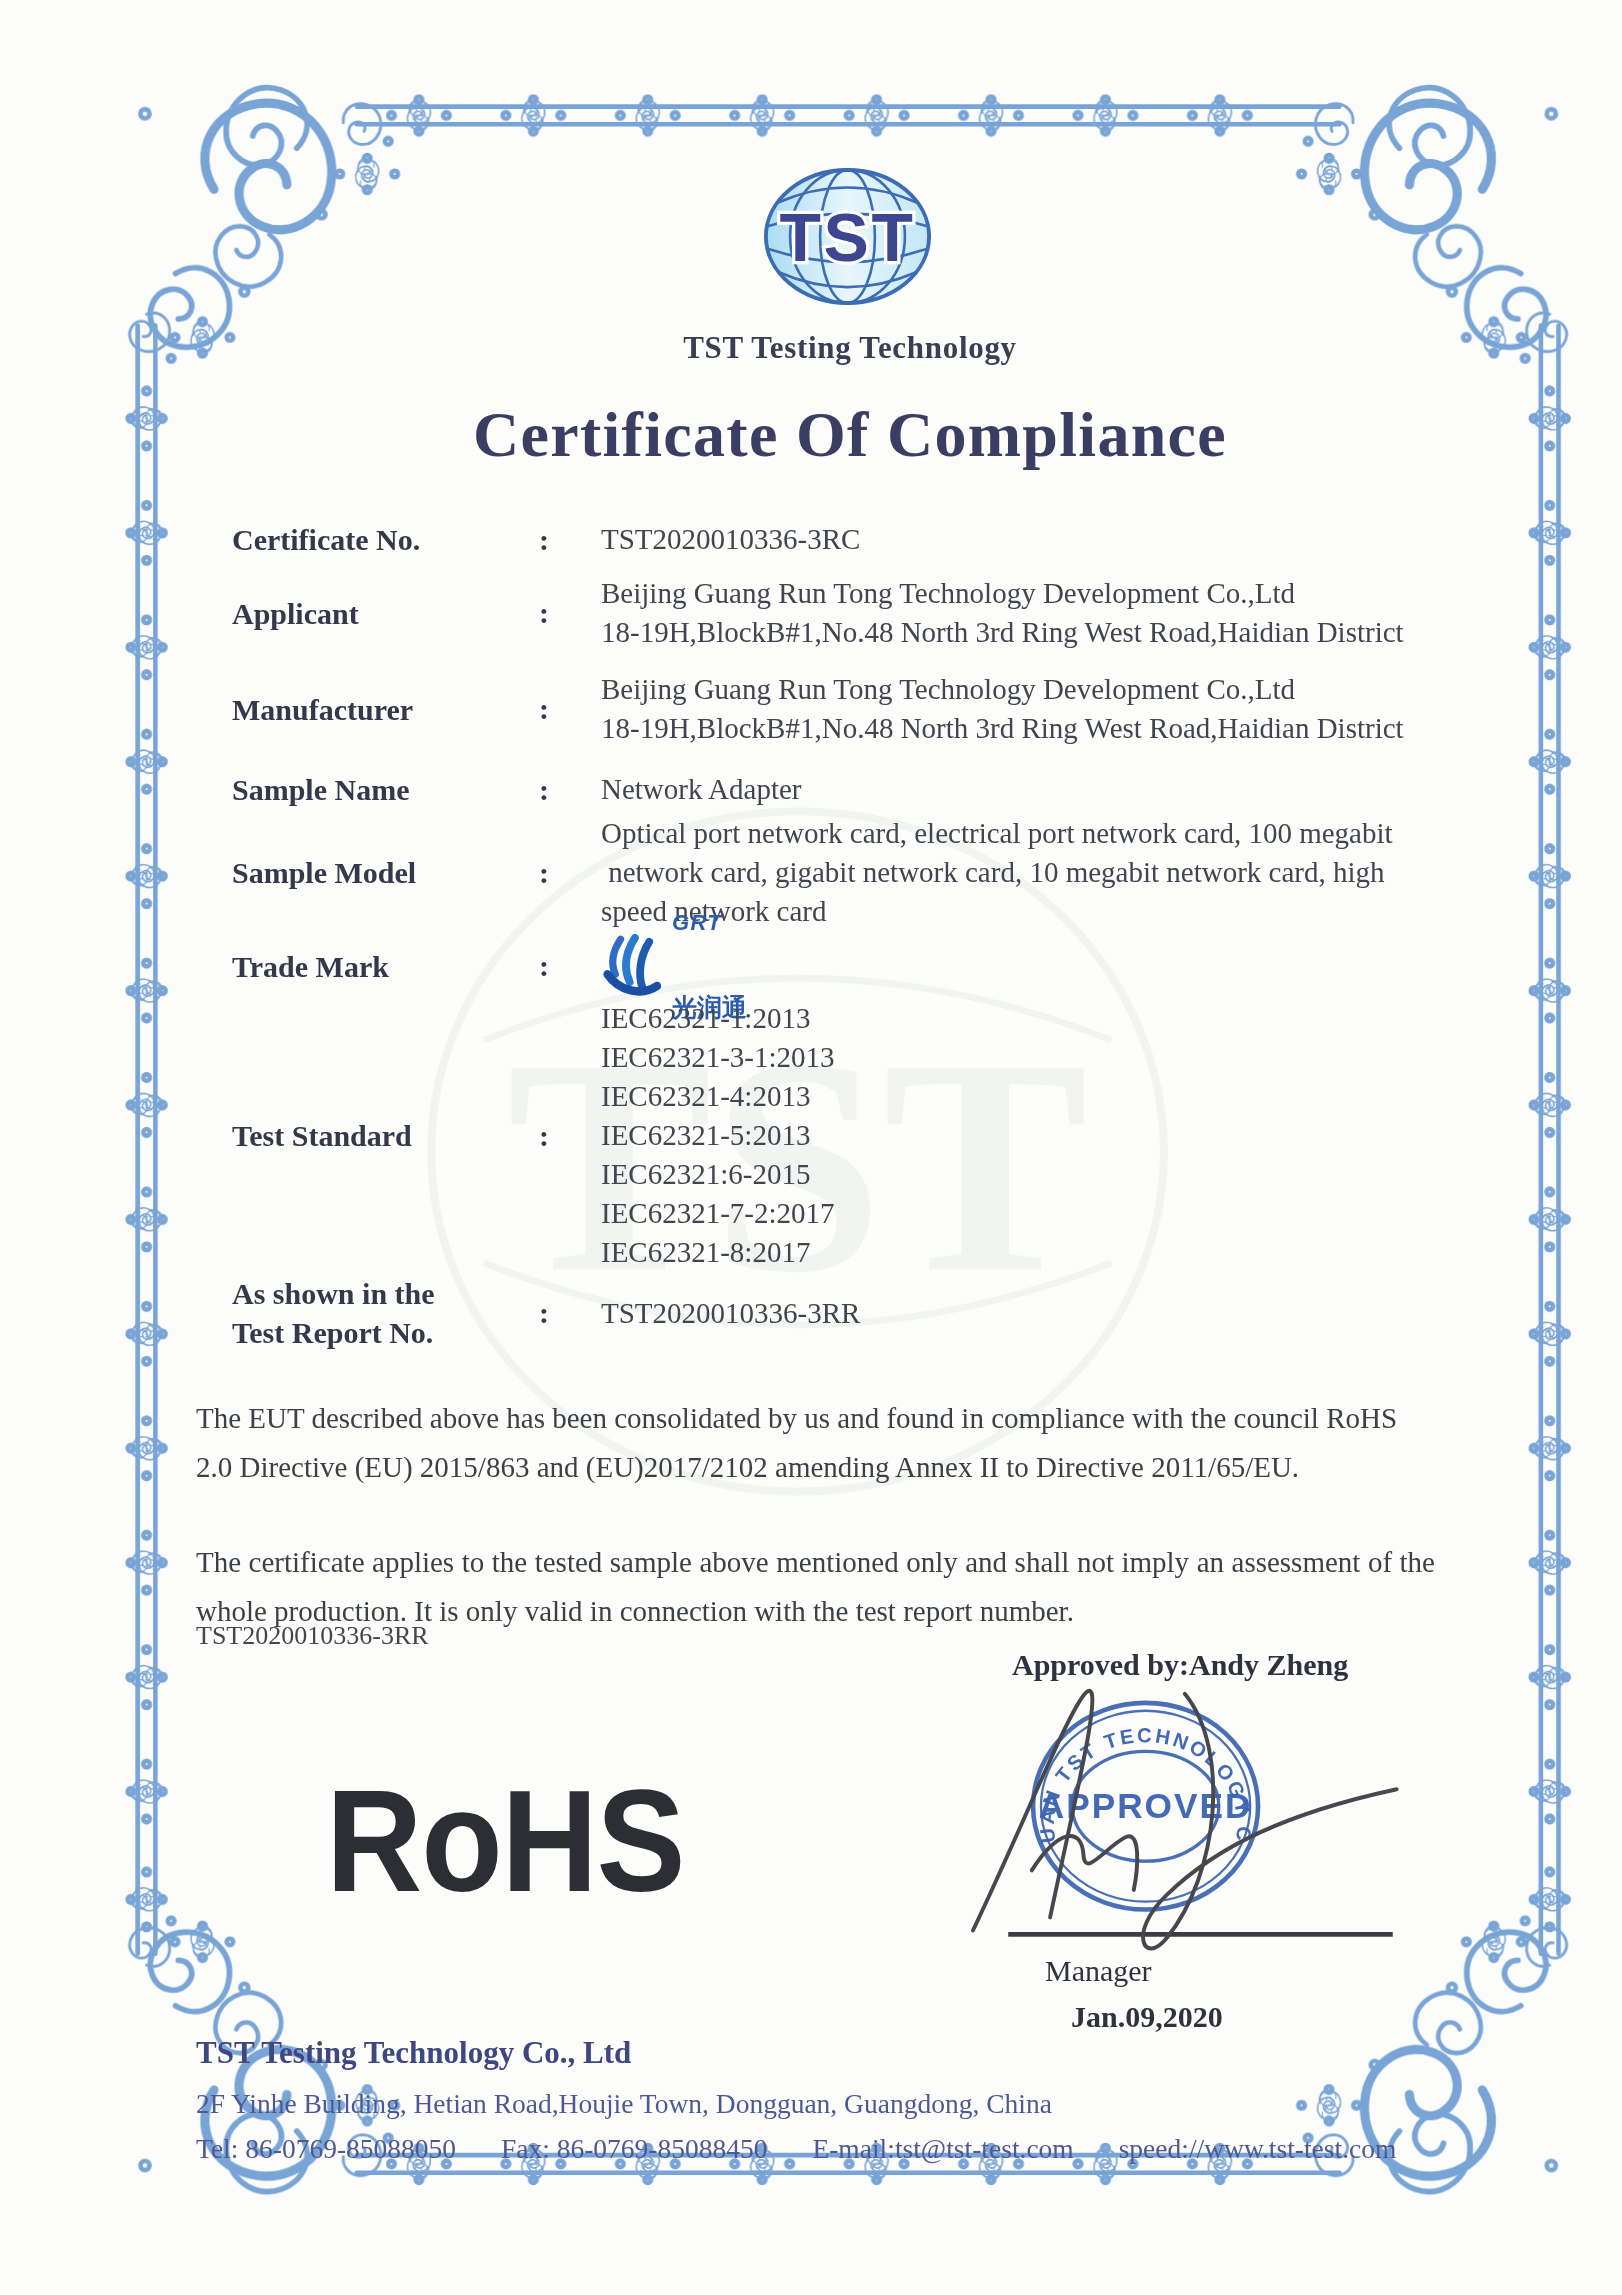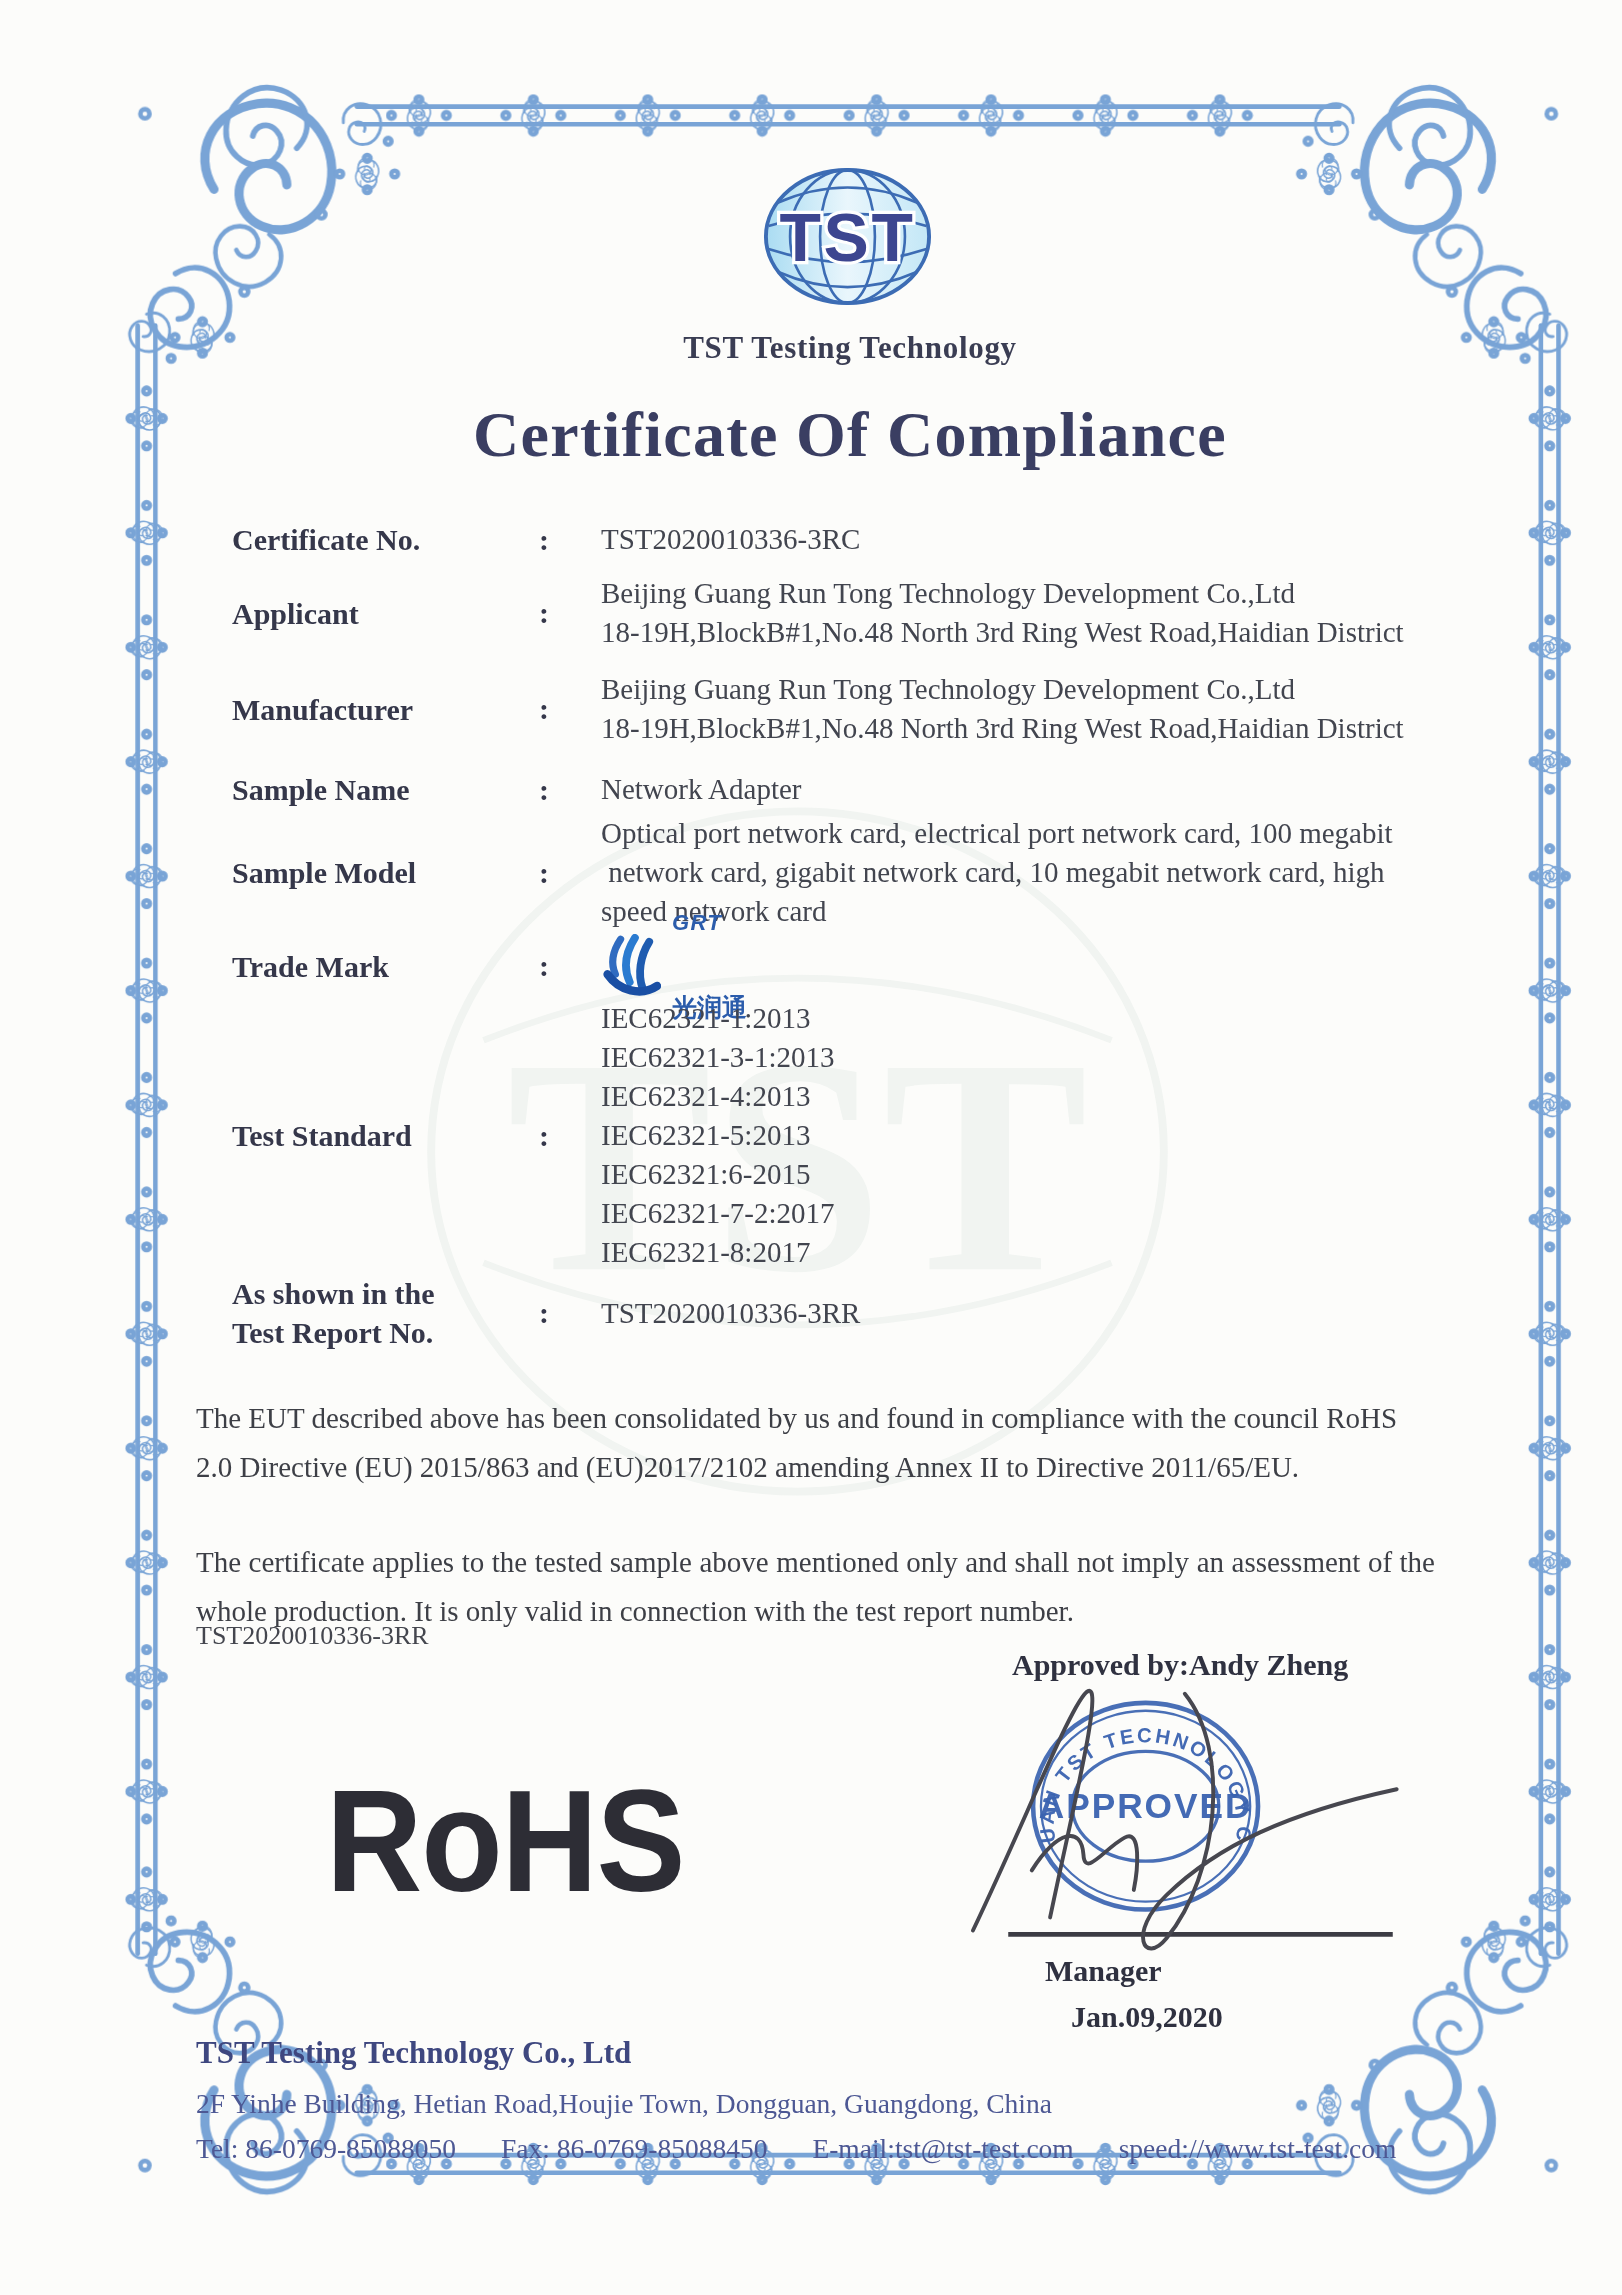--- a/index.html
+++ b/index.html
@@ -22,21 +22,21 @@
   .row .label{width:307px;font-weight:bold;font-size:30px;color:#35374a;line-height:39px;flex-shrink:0;}
   .row .colon{width:62px;font-weight:bold;font-size:30px;color:#35374a;flex-shrink:0;}
   .row .value{flex:1;font-size:29px;color:#42454f;line-height:39px;}
   .row .value div{white-space:pre-wrap;}
   
   .para{position:absolute;left:196px;width:1239px;font-size:29px;line-height:49px;color:#3d3f46;}
   .para.justify{text-align:justify;}
   .report-no{position:absolute;left:196px;font-size:26px;color:#44464e;}
   
   .approved-by{position:absolute;left:1012px;top:1648px;font-size:30px;font-weight:bold;color:#2f3140;}
-  .manager{position:absolute;left:1045px;top:1954px;font-size:30px;font-weight:bold;color:#2f3140;}
+  .manager{position:absolute;left:1045px;top:1954px;font-size:30px;font-weight:normal;color:#2f3140;}
   .approve-date{position:absolute;left:1071px;top:2000px;font-size:30px;font-weight:bold;color:#2f3140;}
   
   .rohs{
     position:absolute;left:326px;top:1758px;
     font-family:"Liberation Sans", sans-serif;
     font-size:145px;font-weight:bold;color:#2d2d35;
     transform:scaleX(.92);transform-origin:left;
     letter-spacing:-1.3px;
   }
   

